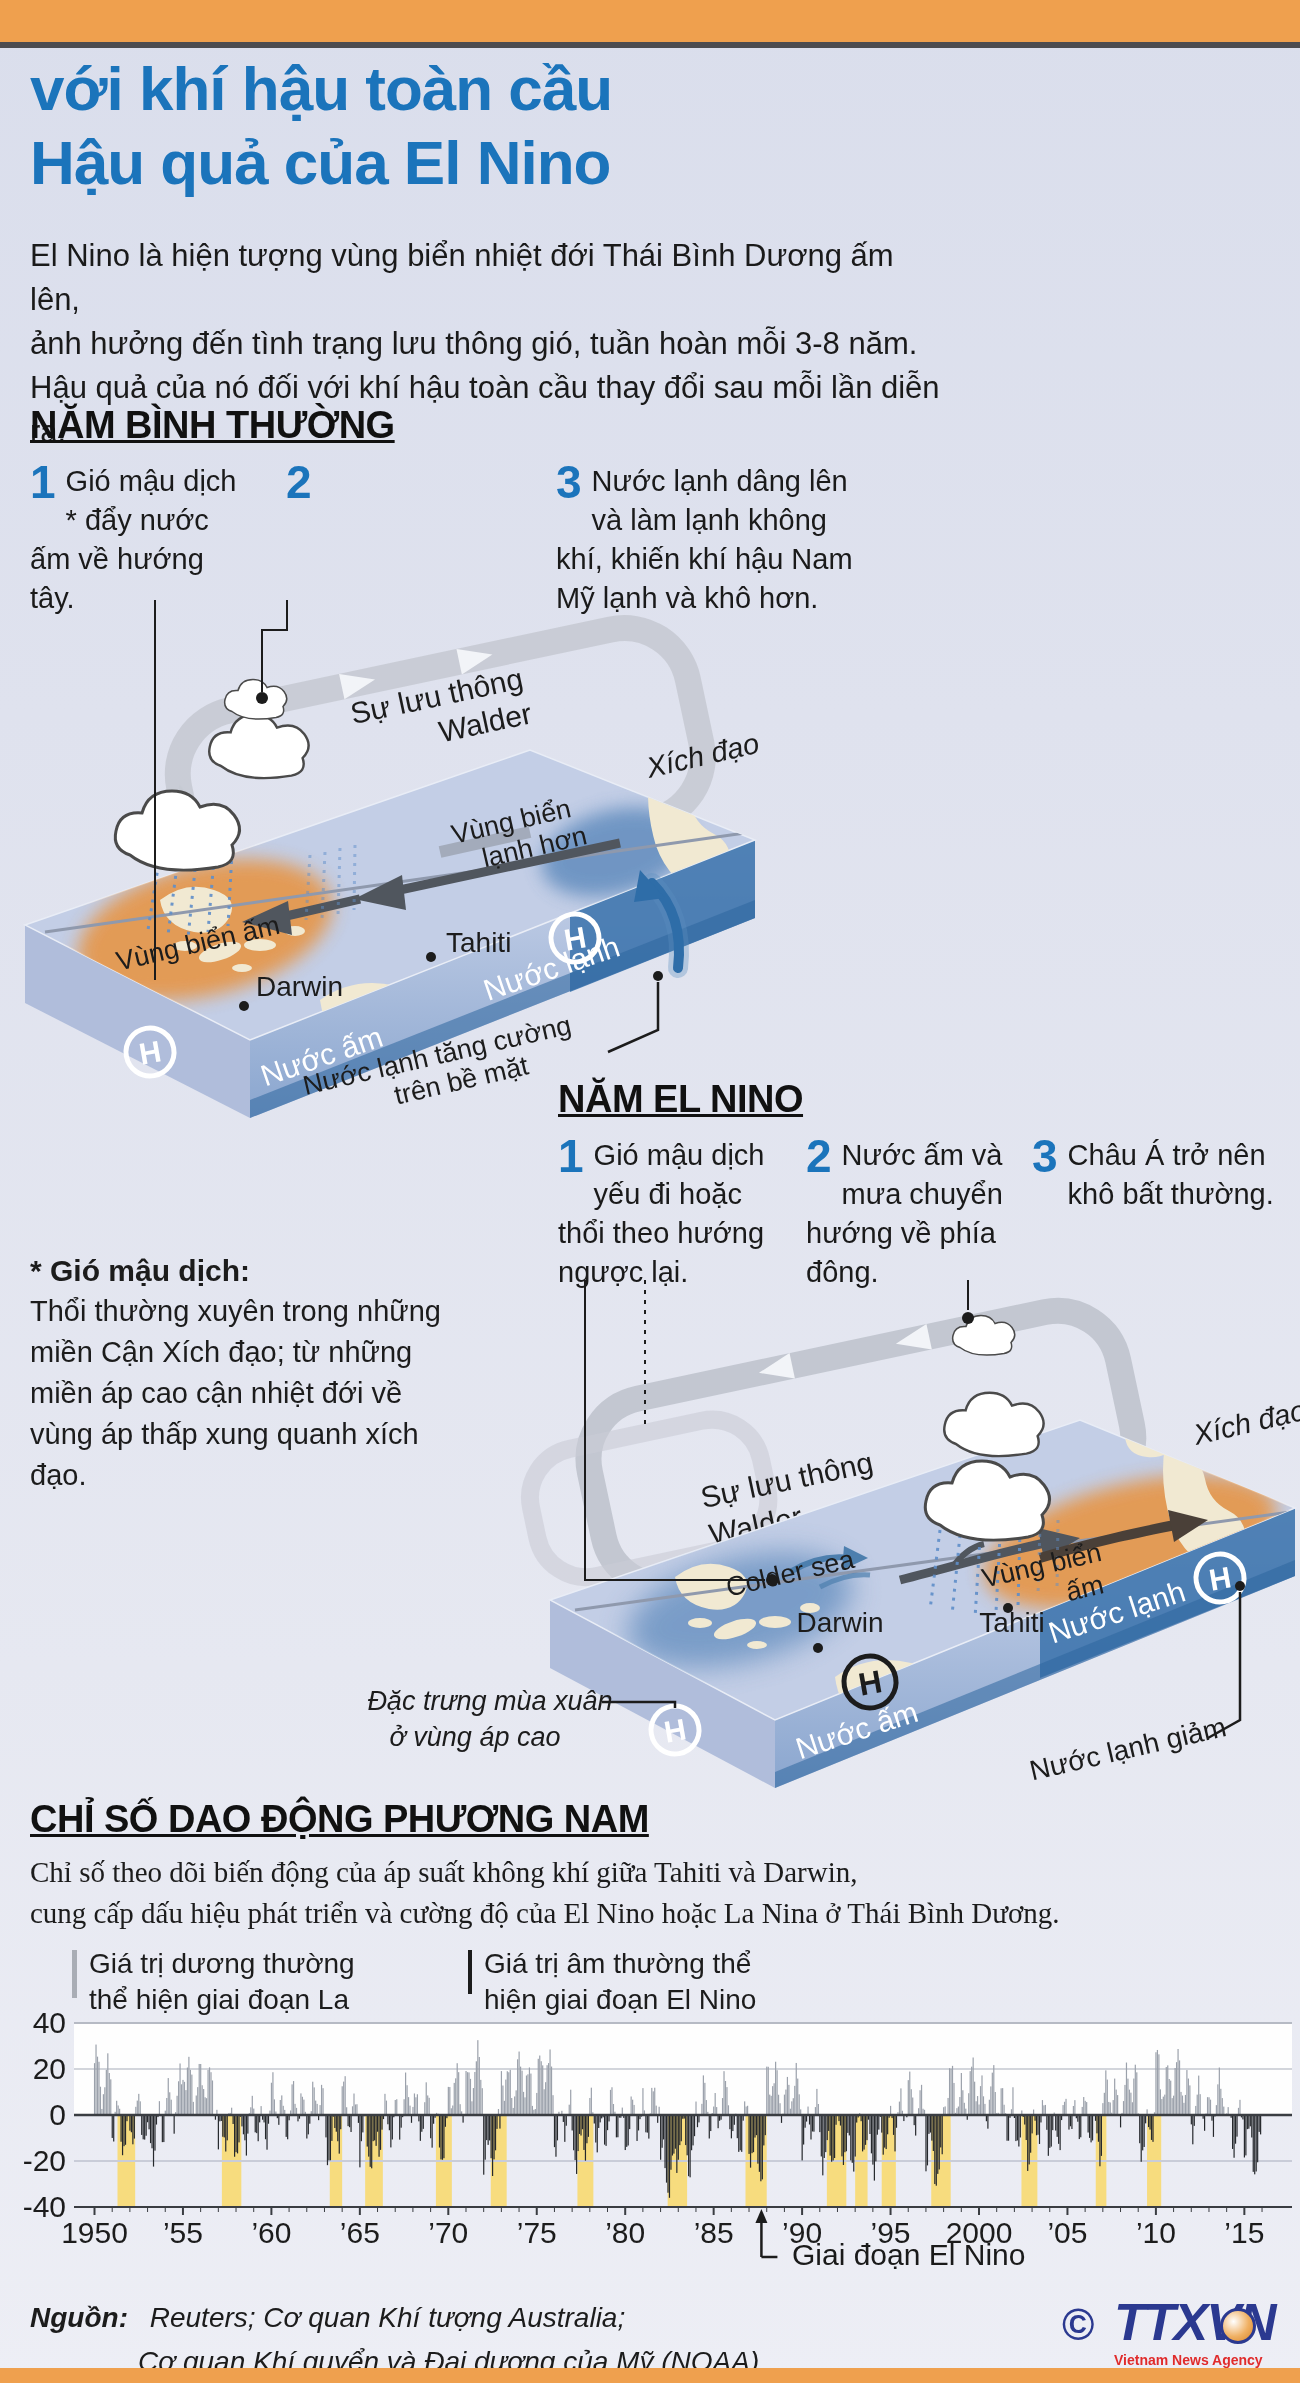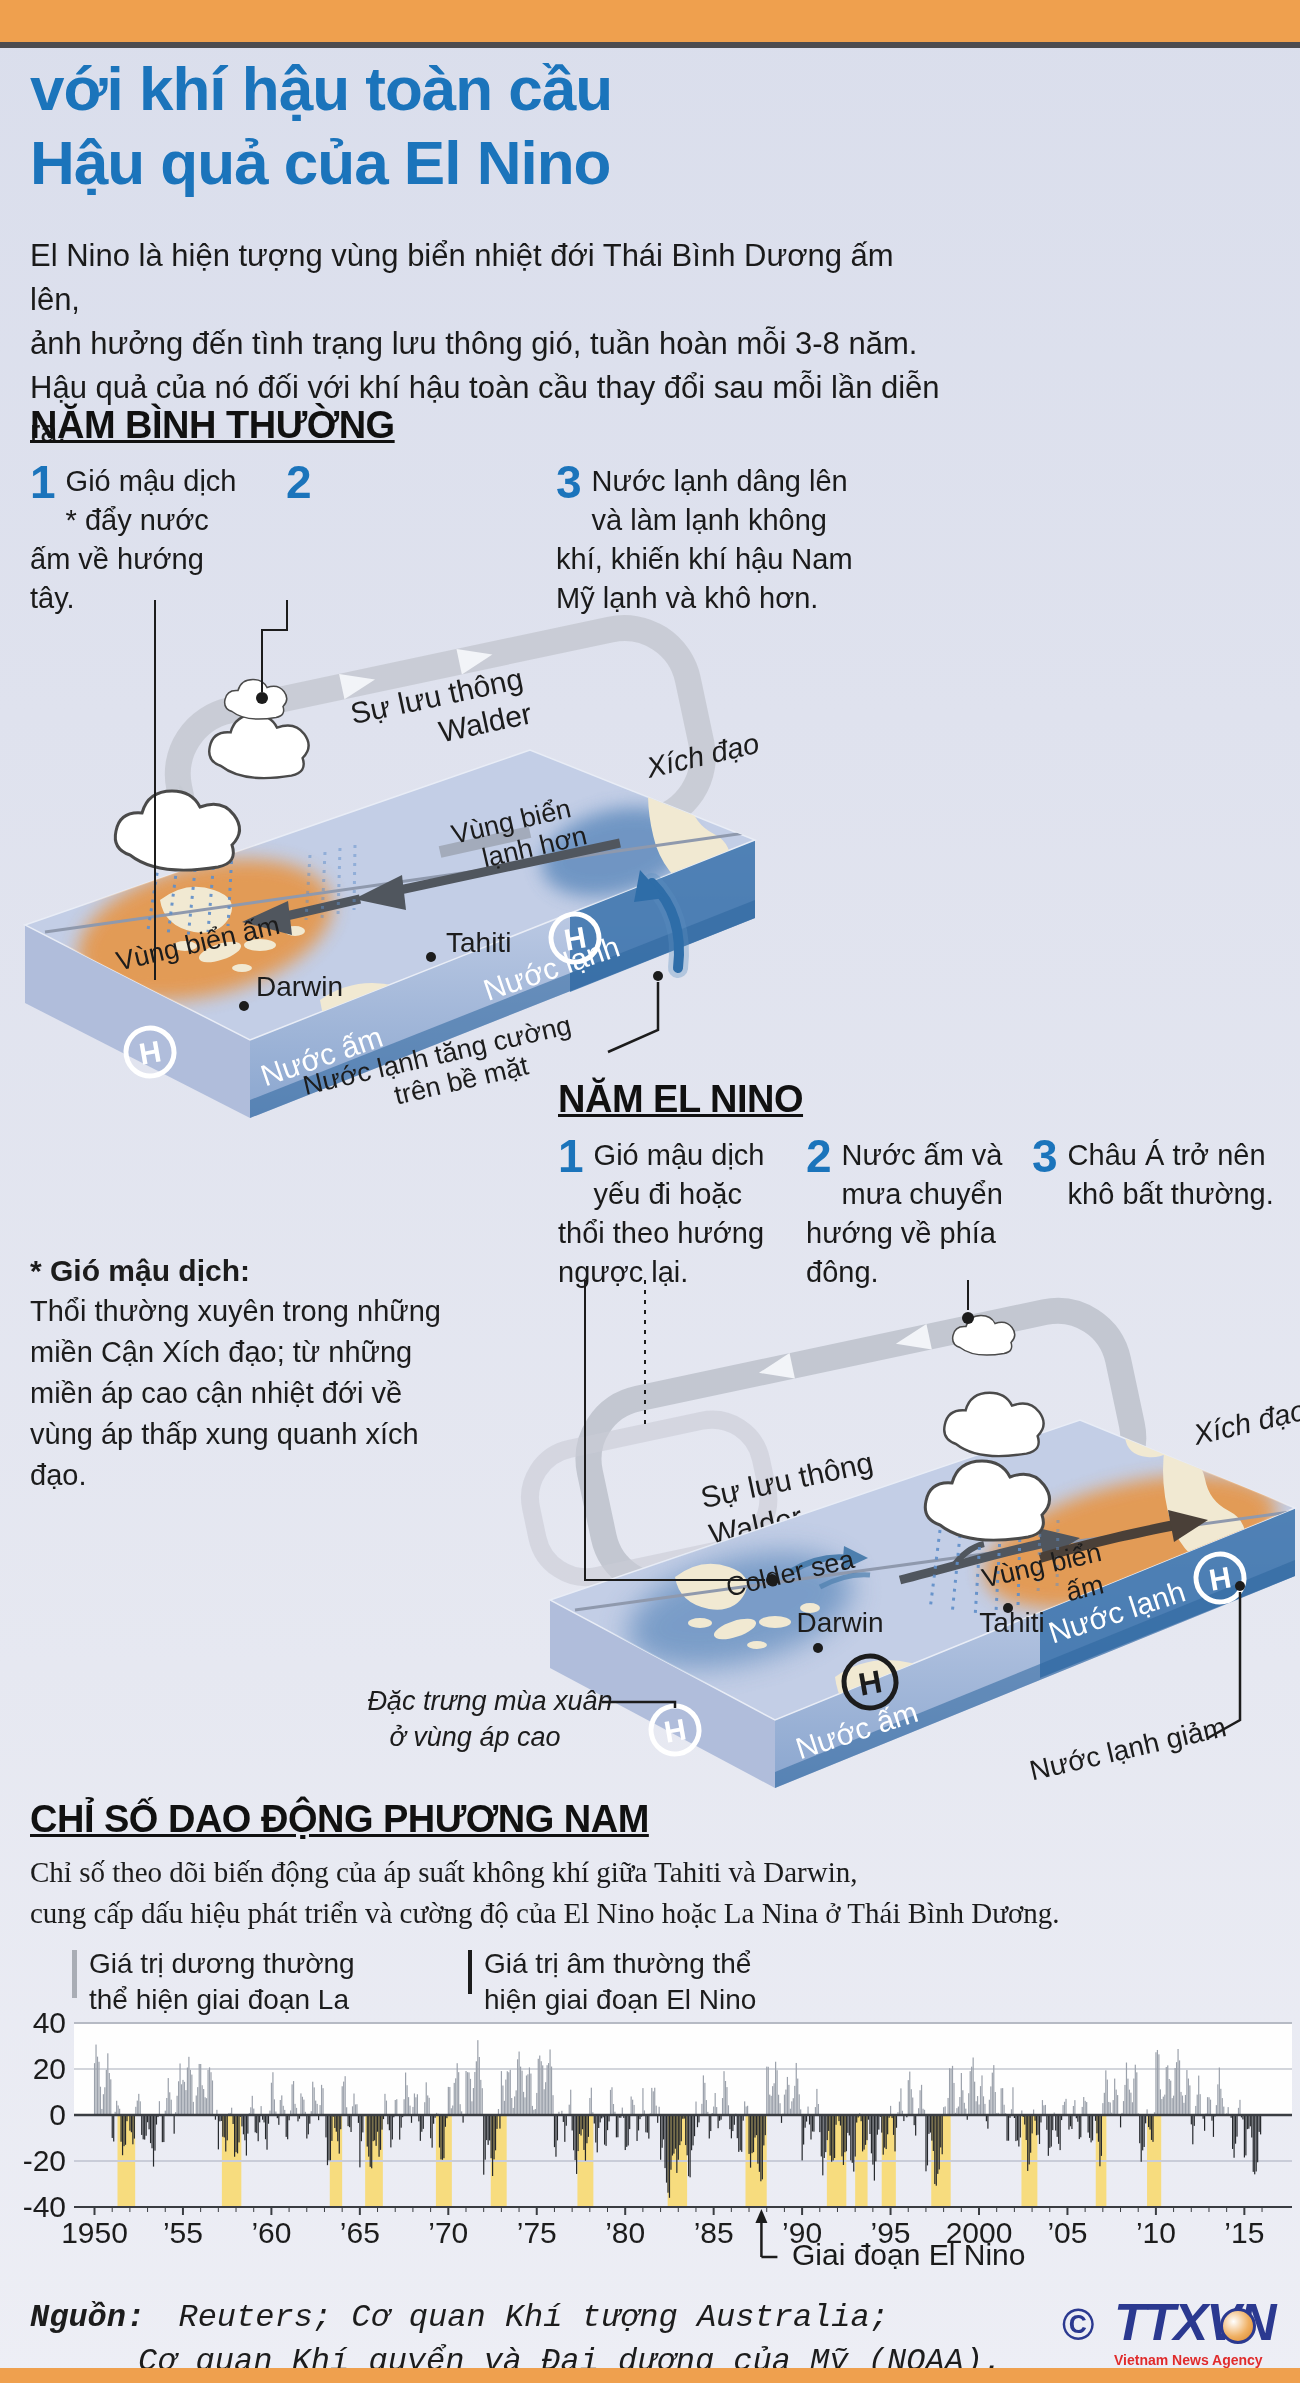--- a/index.html
+++ b/index.html
@@ -27,21 +27,21 @@
   #en-s3{left:1032px;top:1136px;width:250px;}
   #trade-note{position:absolute;left:30px;top:1250px;width:430px;font-size:29px;line-height:41px;}
   #trade-note .nt{font-weight:bold;font-size:30px;}
   #soi-desc{position:absolute;left:30px;top:1852px;width:1100px;font-size:29px;line-height:41px;font-family:Liberation Serif, serif;}
   .legend-item{position:absolute;top:1946px;display:flex;gap:12px;}
   #legend-pos{left:72px;width:300px;}
   #legend-neg{left:468px;width:320px;}
   .legend-marker{width:5px;height:48px;flex:none;margin-top:4px;}
   .legend-text{font-size:28px;line-height:36px;}
   #soi-annot{position:absolute;left:792px;top:2238px;font-size:30px;color:#1a1a1a;}
-  #footer-src{position:absolute;left:30px;top:2296px;font-size:32px;line-height:44px;font-style:italic;font-family:Liberation Mono, monospace;}
+  #footer-src{position:absolute;left:30px;top:2296px;font-size:28px;line-height:44px;font-style:italic;}
   #footer-src .lbl{font-weight:bold;margin-right:14px;}
   #footer-src .l2{margin-left:108px;}
   #logo{position:absolute;left:1062px;top:2292px;width:230px;}
   #logo .cp{position:absolute;left:0;top:8px;font-size:44px;font-weight:bold;color:#2b3990;}
   #logo .tt{position:absolute;left:52px;top:0;font-size:52px;font-style:italic;font-weight:bold;
     color:#2b3990;letter-spacing:-2px;}
   #logo .globe{position:absolute;left:158px;top:16px;width:30px;height:30px;border-radius:50%;
     background:radial-gradient(circle at 35% 35%,#ffffff 0%,#f0b063 55%,#d88427 100%);
     border:3px solid #2b3990;}
   #logo .sub{position:absolute;left:52px;top:60px;width:178px;text-align:left;

